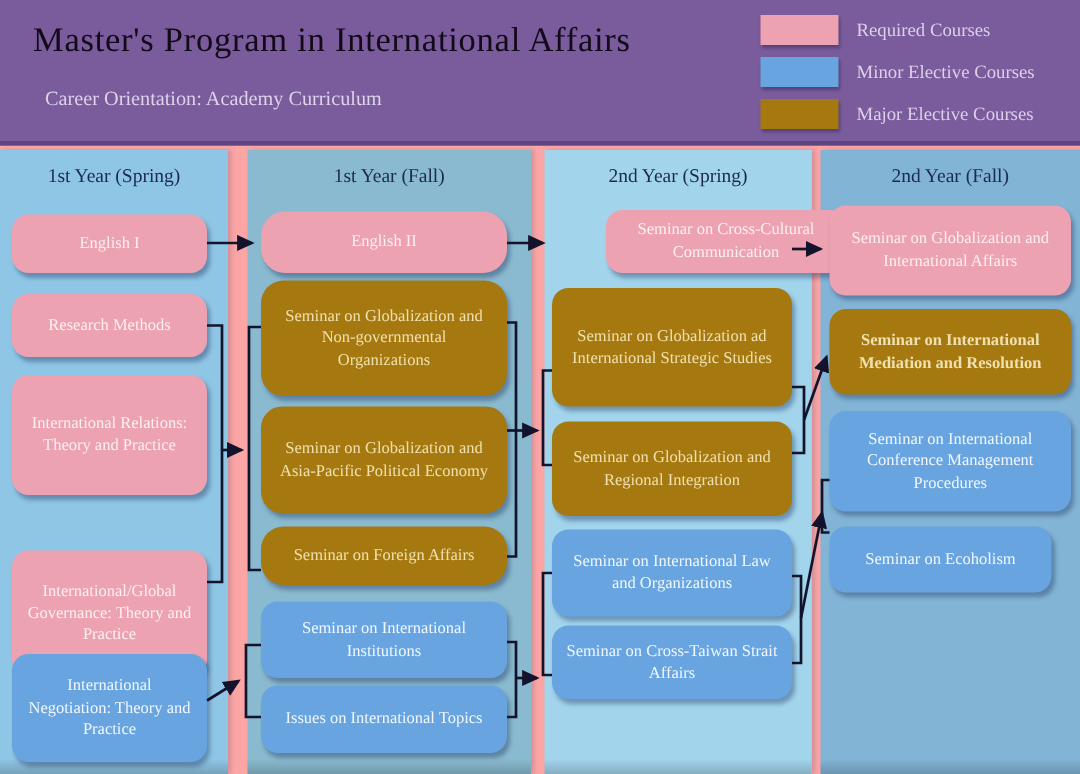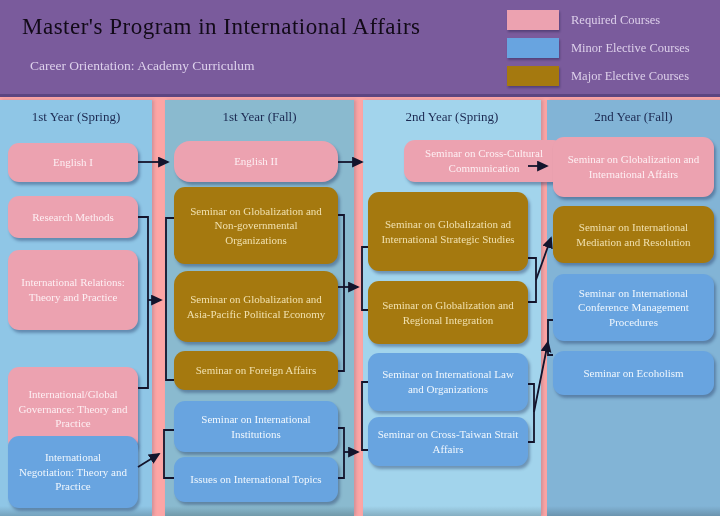--- a/index.html
+++ b/index.html
@@ -84,34 +84,34 @@
       <div class="panel" style="left: 363px; width: 178px; background: linear-gradient(rgb(162, 212, 236) 0px, rgb(162, 212, 236) 406px, rgb(133, 174, 194) 416px);"></div>
       <div class="col-header" style="left: 363px; width: 178px;">2nd Year (Spring)</div>
       <div class="panel" style="left: 547px; width: 173px; background: linear-gradient(rgb(130, 180, 214) 0px, rgb(130, 180, 214) 406px, rgb(107, 148, 175) 416px);"></div>
       <div class="col-header" style="left: 547px; width: 173px;">2nd Year (Fall)</div>
       <div class="course required" style="left: 8px; top: 143px; width: 130px; height: 39px; background: rgb(236, 162, 176);">English I</div>
       <div class="course required" style="left: 8px; top: 196px; width: 130px; height: 42px; background: rgb(236, 162, 176);">Research Methods</div>
       <div class="course required" style="left: 8px; top: 250px; width: 130px; height: 80px; background: rgb(236, 162, 176);">International Relations: Theory and Practice</div>
       <div class="course required" style="left: 8px; top: 342px; width: 130px; height: 84px; background: rgb(236, 162, 176); margin-top: 25px;">International/Global Governance: Theory and Practice</div>
       <div class="course minor" style="left: 8px; top: 436px; width: 130px; height: 72px; background: rgb(104, 164, 224);">International Negotiation: Theory and Practice</div>
       <div class="course required" style="left: 174px; top: 141px; width: 164px; height: 41px; background: rgb(236, 162, 176); border-radius: 16px;">English II</div>
-      <div class="course major" style="left: 174px; top: 187px; width: 164px; height: 77px; background: rgb(165, 121, 15);">Seminar on Globalization and Non-governmental Organizations</div>
+      <div class="course major" style="left: 174px; top: 187px; width: 164px; height: 77px; background: rgb(165, 121, 15); border-radius: 15px;">Seminar on Globalization and Non-governmental Organizations</div>
       <div class="course major" style="left: 174px; top: 271px; width: 164px; height: 71px; background: rgb(165, 121, 15); border-radius: 14px;">Seminar on Globalization and Asia-Pacific Political Economy</div>
-      <div class="course major" style="left: 174px; top: 351px; width: 164px; height: 39px; background: rgb(165, 121, 15);">Seminar on Foreign Affairs</div>
+      <div class="course major" style="left: 174px; top: 351px; width: 164px; height: 39px; background: rgb(165, 121, 15); border-radius: 15px;">Seminar on Foreign Affairs</div>
       <div class="course minor" style="left: 174px; top: 401px; width: 164px; height: 51px; background: rgb(104, 164, 224);">Seminar on International Institutions</div>
       <div class="course minor" style="left: 174px; top: 457px; width: 164px; height: 45px; background: rgb(104, 164, 224);">Issues on International Topics</div>
       <div class="course required" style="left: 368px; top: 140px; width: 160px; height: 42px; background: rgb(236, 162, 176); margin-left: 36px;">Seminar on Cross-Cultural Communication</div>
       <div class="course major" style="left: 368px; top: 192px; width: 160px; height: 79px; background: rgb(165, 121, 15); font-family: Liberation Serif, serif;">Seminar on Globalization ad International Strategic Studies</div>
       <div class="course major" style="left: 368px; top: 281px; width: 160px; height: 63px; background: rgb(165, 121, 15);">Seminar on Globalization and Regional Integration</div>
       <div class="course minor" style="left: 368px; top: 353px; width: 160px; height: 58px; background: rgb(104, 164, 224);">Seminar on International Law and Organizations</div>
       <div class="course minor" style="left: 368px; top: 417px; width: 160px; height: 49px; background: rgb(104, 164, 224);">Seminar on Cross-Taiwan Strait Affairs</div>
       <div class="course required" style="left: 553px; top: 137px; width: 161px; height: 60px; background: rgb(236, 162, 176);">Seminar on Globalization and International Affairs</div>
-      <div class="course major" style="left: 553px; top: 206px; width: 161px; height: 57px; background: rgb(165, 121, 15);">Seminar on International Mediation and Resolution</div>
+      <div class="course major" style="left: 553px; top: 206px; width: 161px; height: 57px; background: rgb(165, 121, 15); font-weight: bold;">Seminar on International Mediation and Resolution</div>
       <div class="course minor" style="left: 553px; top: 274px; width: 161px; height: 67px; background: rgb(104, 164, 224);">Seminar on International Conference Management Procedures</div>
-      <div class="course minor" style="left: 553px; top: 351px; width: 161px; height: 44px; background: rgb(104, 164, 224);">Seminar on Ecoholism</div>
+      <div class="course minor" style="left: 553px; top: 351px; width: 148px; height: 44px; background: rgb(104, 164, 224);">Seminar on Ecoholism</div>
     </div>
 
   <svg class="wires" width="720" height="516" viewBox="0 0 720 516">
     <defs>
       <marker id="arr" markerWidth="8" markerHeight="8" refX="5.5" refY="3" orient="auto">
         <path d="M0,0 L6.5,3 L0,6 z" fill="#13142c"></path>
       </marker>
     </defs>
     <g stroke="#13142c" stroke-width="1.8" fill="none">
 

